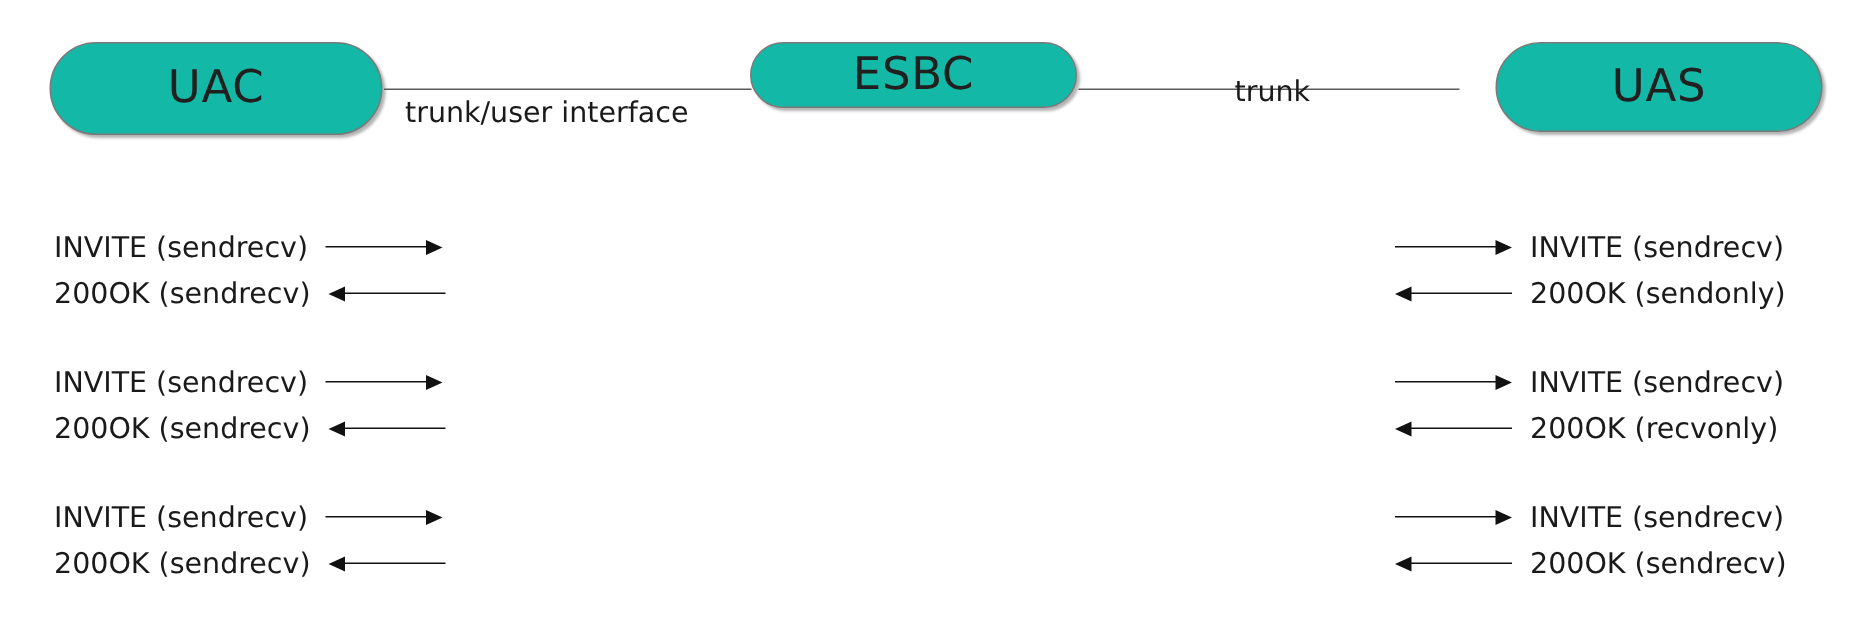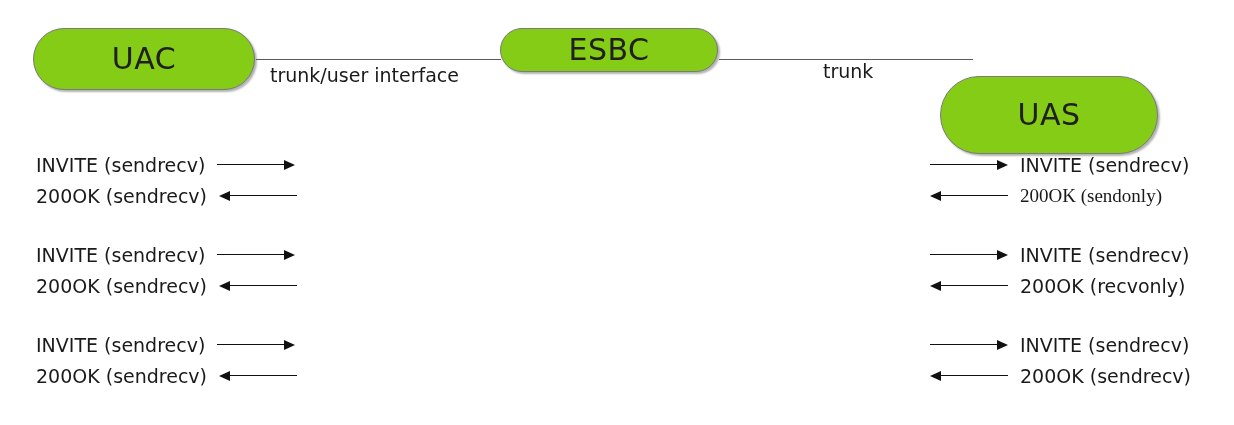--- a/index.html
+++ b/index.html
@@ -16,58 +16,58 @@
     width: 1234px;
     height: 425px;
     background: #ffffff;
     overflow: hidden;
   }
 
   
   .node {
     position: absolute;
     box-sizing: border-box;
-    background: #84cc16;
+    background: #14b8a6;
     border: 1.6px solid #7a7a7a;
     border-radius: 999px;
     box-shadow: 2px 2px 2px rgba(0,0,0,0.30);
     display: flex;
     align-items: center;
     justify-content: center;
   }
   .node-label {
     font-size: 30px;
     line-height: 1;
     color: #202020;
     letter-spacing: 0.5px;
     white-space: nowrap;
   }
 
   #node-uac  { left: 33px;  top: 28px; width: 222px; height: 62px; }
   #node-esbc { left: 500px; top: 28px; width: 218px; height: 44px; }
-  #node-uas  { left: 940px; top: 28px; width: 218px; height: 78px; margin-top: 48px; }
+  #node-uas  { left: 997px; top: 28px; width: 218px; height: 60px; }
 
   
   .link-line {
     position: absolute;
     height: 0;
     border-top: 1.5px solid #5a5a5a;
   }
   #link-uac-esbc { left: 256px; top: 59px; width: 245px; }
   #link-esbc-uas { left: 719px; top: 59px; width: 254px; }
 
   .link-label {
     position: absolute;
     font-size: 19px;
     line-height: 26px;
     color: #1a1a1a;
     white-space: nowrap;
   }
   #link-label-left  { left: 270px; top: 62px; }
-  #link-label-right { left: 823px; top: 58px; }
+  #link-label-right { left: 823px; top: 48px; }
 
   
   #flow { position: absolute; left: 0; top: 0; width: 1234px; height: 425px; padding-left: 44px; }
 
   .msg-row {
     position: absolute;
     height: 26px;
     display: flex;
     align-items: center;
   }
@@ -156,21 +156,21 @@
           <span class="head"></span>
         </span>
       </div>
       <div class="msg-row right" style="top: 152px;">
         <span class="arrow right">
           <span class="shaft"></span>
           <span class="head"></span>
         </span>
         <span class="msg-text">INVITE (sendrecv)</span>
       </div>
-      <div class="msg-row right" style="top: 183px; font-family: Liberation Serif, serif;">
+      <div class="msg-row right" style="top: 183px;">
         <span class="arrow left">
           <span class="shaft"></span>
           <span class="head"></span>
         </span>
         <span class="msg-text">200OK (sendonly)</span>
       </div>
       <div class="msg-row left" style="top: 242px;">
         <span class="msg-text">INVITE (sendrecv)</span>
         <span class="arrow right">
           <span class="shaft"></span>

